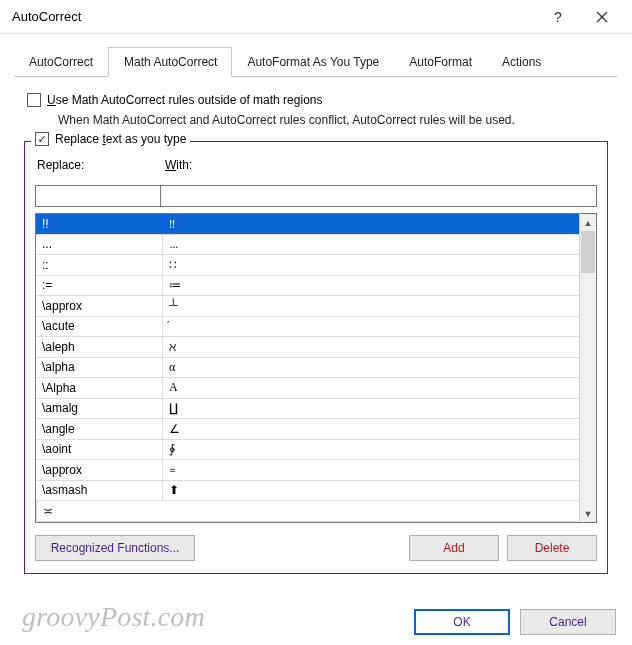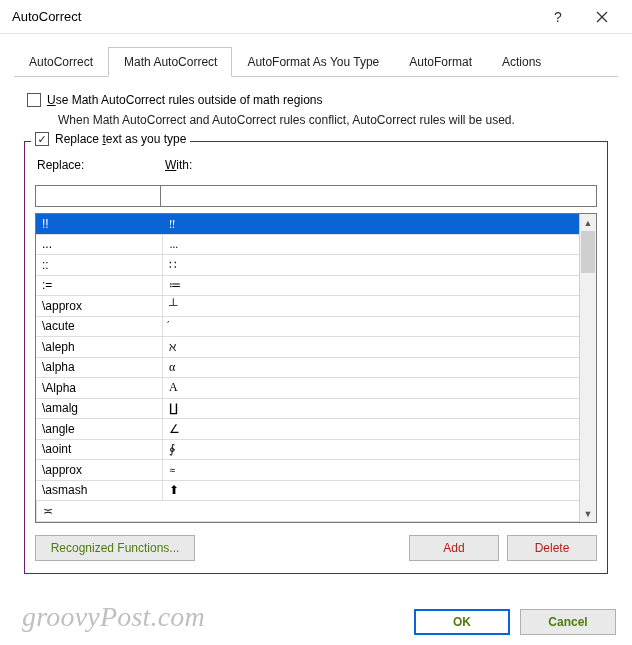--- a/index.html
+++ b/index.html
@@ -197,36 +197,35 @@
   display: flex;
   margin-top: 12px;
   gap: 8px;
 }
 .push-right { margin-left: auto; }
 .btn {
   height: 26px;
   padding: 0 14px;
   border: 1px solid #b0b0b0;
   background: #e9e9e9;
-  color: #4d7c0f;
+  color: #4c1d95;
   display: flex;
   align-items: center;
   justify-content: center;
   min-width: 90px;
 }
 .btn.wide { min-width: 160px; }
 .btn.disabled { color: #b91c1c; }
 
 .dialog-footer {
   position: absolute;
   bottom: 10px;
   right: 16px;
   display: flex;
   gap: 10px;
-  font-weight: bold;
 }
 .btn.primary {
   background: #fff;
   border: 2px solid #0a64d6;
   min-width: 96px;
 }
 .btn.footer { min-width: 96px; background: #e9e9e9; }
 
 .watermark {
   position: absolute;

